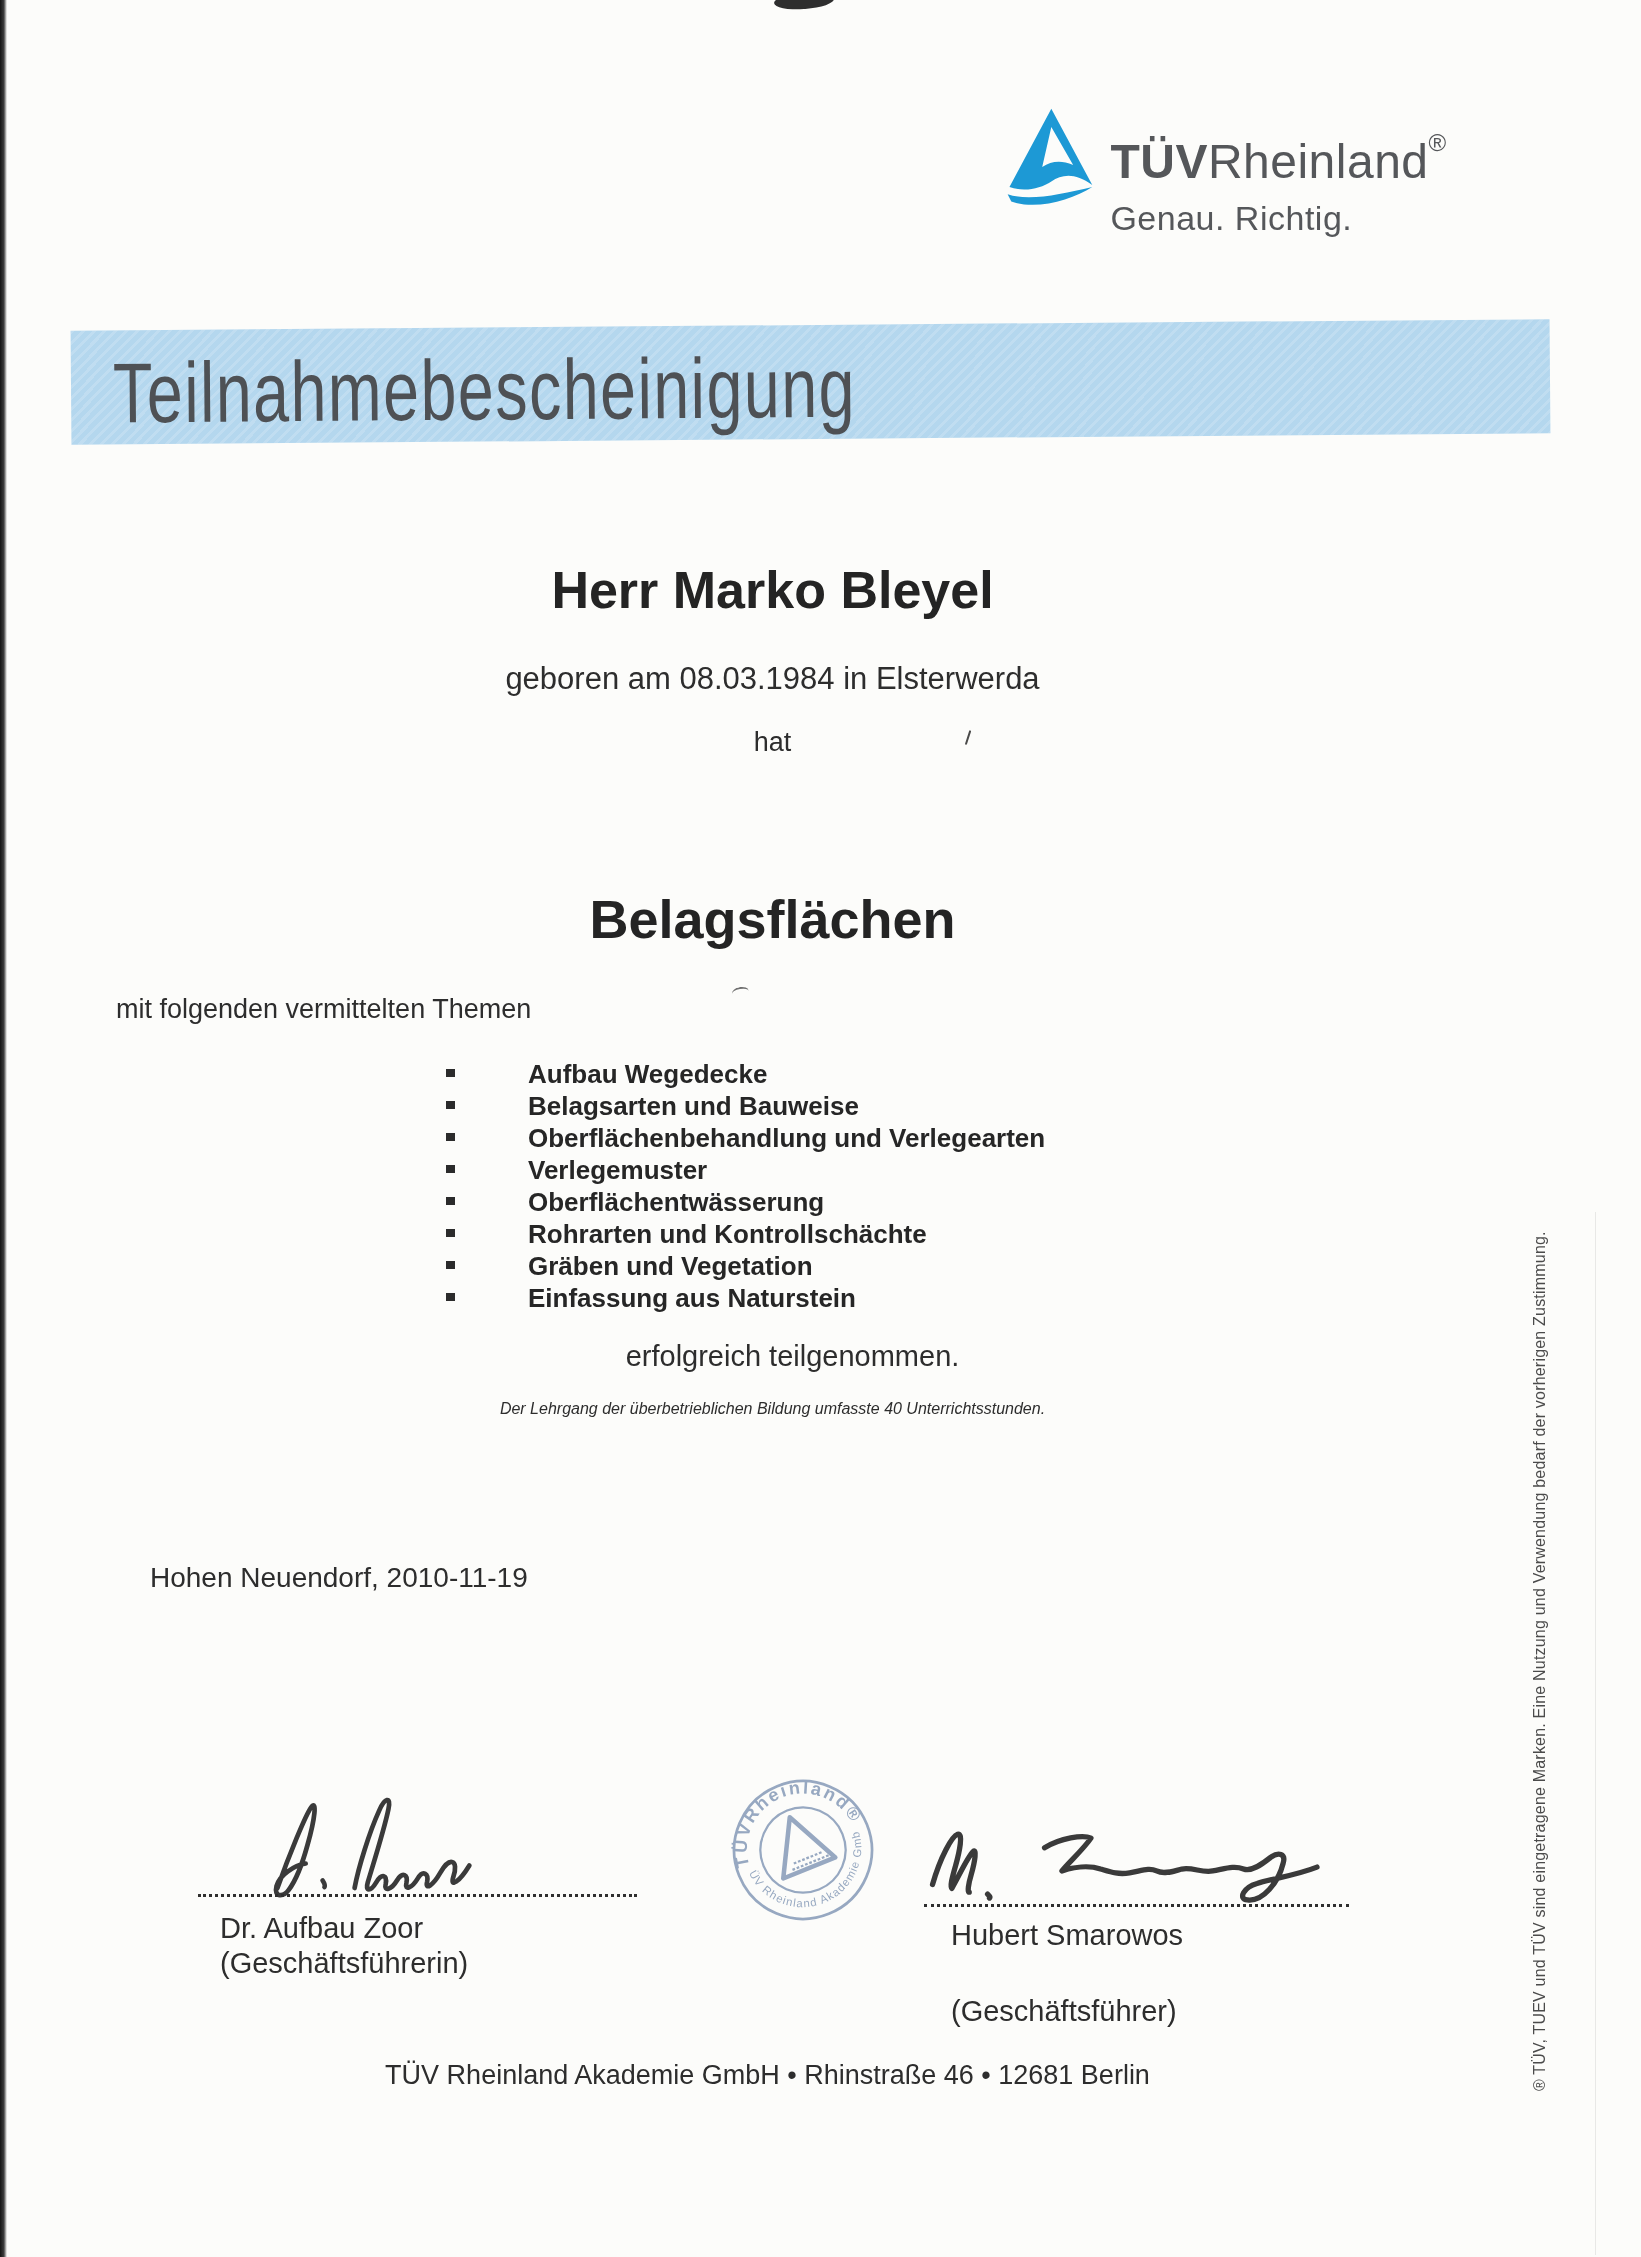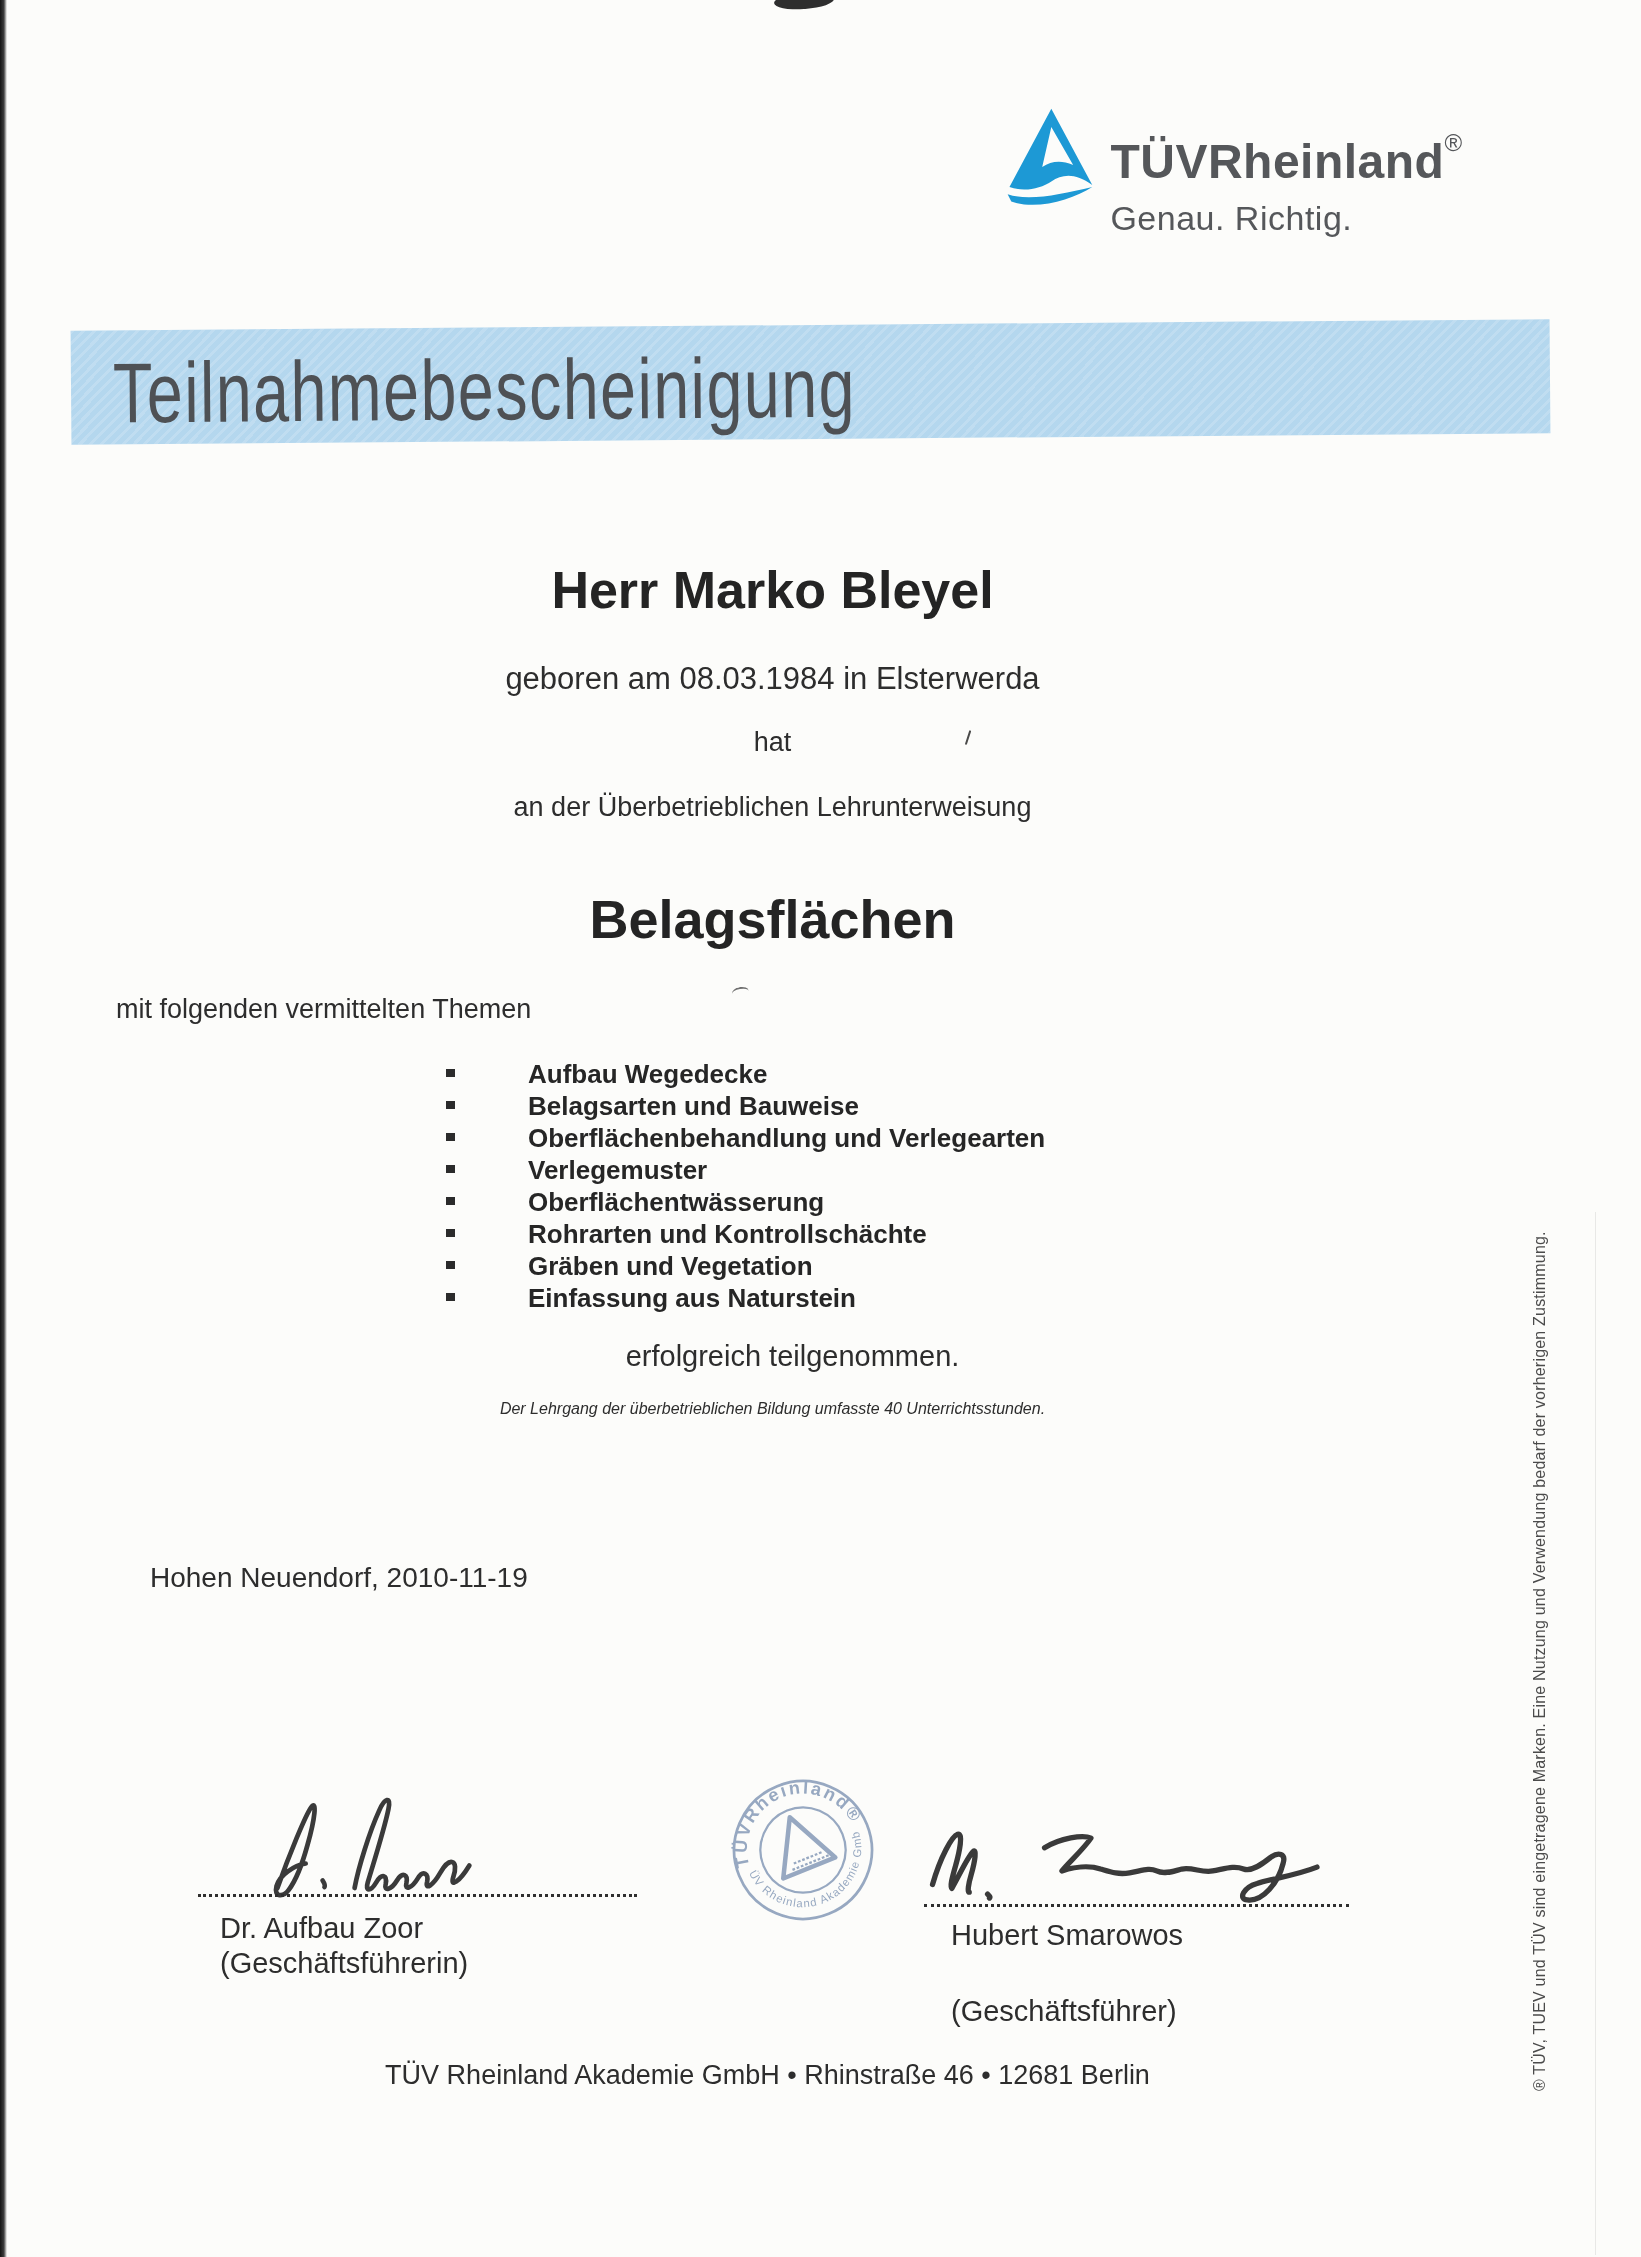--- a/index.html
+++ b/index.html
@@ -19,21 +19,21 @@
     border-top:2.4px solid #6f6f6f; border-radius:60%; transform:rotate(-10deg); }
   .scan-fold { position:absolute; left:1595px; top:1212px; width:1px; height:1043px;
     background:rgba(90,90,90,0.12); }
 
   
   .brand { position:absolute; left:1004px; top:106px; display:flex; align-items:flex-start; }
   .brand-logo { width:91px; height:100px; flex:0 0 auto; }
   .brand-textcol { margin-left:15.4px; color:#55575a; }
   .brand-line { font-size:48px; line-height:1; margin-top:25px; white-space:nowrap; letter-spacing:0.5px; }
   .brand-line .tuv { font-weight:700; }
-  .brand-line .rh { font-weight:700;margin-top:48px; }
+  .brand-line .rh { font-weight:400;margin-top:48px; }
   .brand-line .reg { font-size:24px; vertical-align:27px; font-weight:400; }
   .tagline { font-size:34px; margin-top:12.6px; letter-spacing:0.5px; }
 
   
   .banner { position:absolute; left:71px; top:325px; width:1479px; height:114px;
     background:#b4d7ee; transform:rotate(-0.45deg);
     background-image:repeating-linear-gradient(135deg, rgba(255,255,255,0.16) 0 2.9px, rgba(0,0,0,0) 2.9px 7.7px); }
   .banner-text { position:absolute; left:42px; top:13.5px; font-size:85px; font-weight:400;
     color:#4e5155; letter-spacing:1.9px; white-space:nowrap;
     transform:scaleX(0.76); transform-origin:0 0; }
@@ -102,21 +102,20 @@
     </div>
   </header>
 
   <div class="banner">
     <span class="banner-text">Teilnahmebescheinigung</span>
   </div>
 
   <div class="cline recipient">Herr Marko Bleyel</div>
   <div class="cline birth">geboren am 08.03.1984 in Elsterwerda</div>
   <div class="cline connector">hat</div>
-  <div class="cline course-intro">an der Überbetrieblichen Lehrunterweisung</div>
   <div class="cline course-title">Belagsflächen</div>
 
   <div class="topics-intro">mit folgenden vermittelten Themen</div>
 
   <ul class="topics">
     <li><span>Aufbau Wegedecke</span></li>
     <li><span>Belagsarten und Bauweise</span></li>
     <li><span>Oberflächenbehandlung und Verlegearten</span></li>
     <li><span>Verlegemuster</span></li>
     <li><span>Oberflächentwässerung</span></li>

